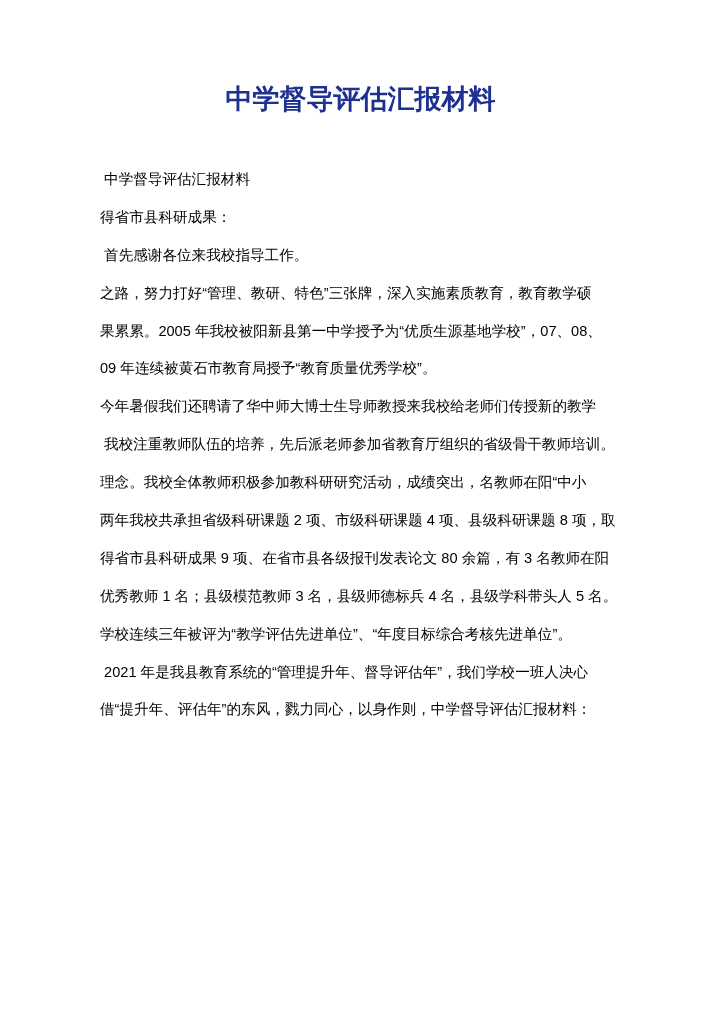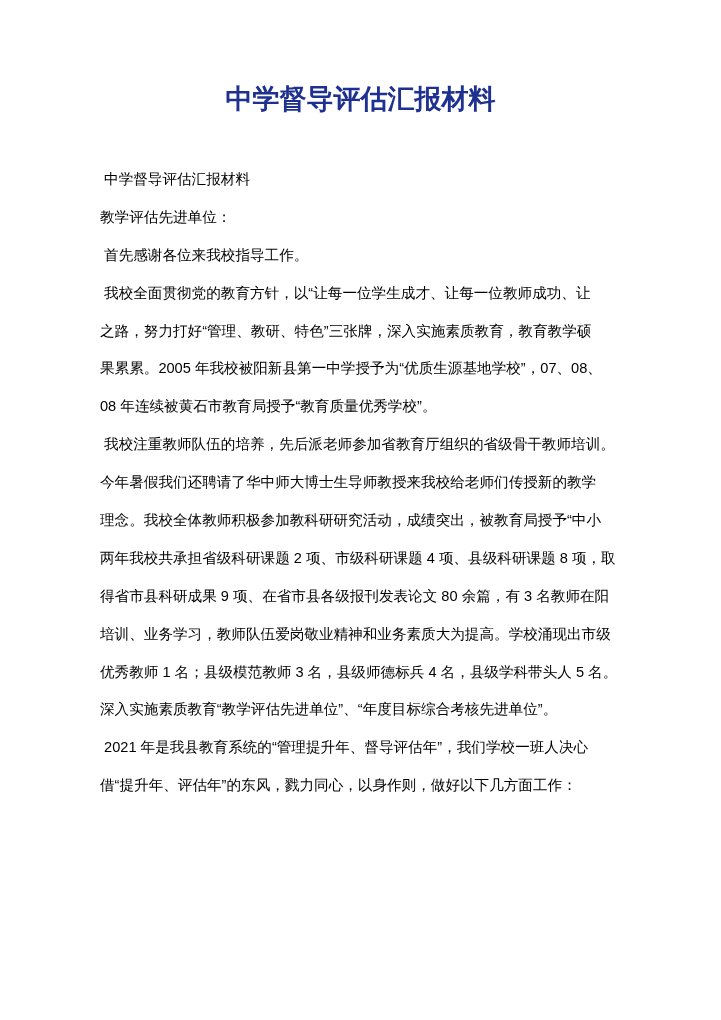--- a/index.html
+++ b/index.html
@@ -40,30 +40,28 @@
     height: 37.9px;
   }
 </style>
 </head>
 <body>
 
 <div class="page" style="background: rgb(255, 255, 255);">
   <h1 class="doc-title" style="color: rgb(31, 49, 144);">中学督导评估汇报材料</h1>
   <div class="doc-body">
       <div class="line"> 中学督导评估汇报材料</div>
-      <div class="line">教学评估先进单位：</div>
+      <div class="line">得省市县科研成果：</div>
       <div class="line"> 首先感谢各位来我校指导工作。</div>
-      <div class="line"> 我校全面贯彻党的教育方针，以“让每一位学生成才、让每一位教师成功、让</div>
       <div class="line">之路，努力打好“管理、教研、特色”三张牌，深入实施素质教育，教育教学硕</div>
       <div class="line">果累累。2005 年我校被阳新县第一中学授予为“优质生源基地学校”，07、08、</div>
-      <div class="line">08 年连续被黄石市教育局授予“教育质量优秀学校”。</div>
+      <div class="line">09 年连续被黄石市教育局授予“教育质量优秀学校”。</div>
+      <div class="line">今年暑假我们还聘请了华中师大博士生导师教授来我校给老师们传授新的教学</div>
       <div class="line"> 我校注重教师队伍的培养，先后派老师参加省教育厅组织的省级骨干教师培训。</div>
-      <div class="line">今年暑假我们还聘请了华中师大博士生导师教授来我校给老师们传授新的教学</div>
-      <div class="line">理念。我校全体教师积极参加教科研研究活动，成绩突出，被教育局授予“中小</div>
+      <div class="line">理念。我校全体教师积极参加教科研研究活动，成绩突出，名教师在阳“中小</div>
       <div class="line">两年我校共承担省级科研课题 2 项、市级科研课题 4 项、县级科研课题 8 项，取</div>
       <div class="line">得省市县科研成果 9 项、在省市县各级报刊发表论文 80 余篇，有 3 名教师在阳</div>
-      <div class="line">培训、业务学习，教师队伍爱岗敬业精神和业务素质大为提高。学校涌现出市级</div>
       <div class="line">优秀教师 1 名；县级模范教师 3 名，县级师德标兵 4 名，县级学科带头人 5 名。</div>
-      <div class="line">深入实施素质教育“教学评估先进单位”、“年度目标综合考核先进单位”。</div>
+      <div class="line">学校连续三年被评为“教学评估先进单位”、“年度目标综合考核先进单位”。</div>
       <div class="line"> 2021 年是我县教育系统的“管理提升年、督导评估年”，我们学校一班人决心</div>
-      <div class="line">借“提升年、评估年”的东风，戮力同心，以身作则，做好以下几方面工作：</div>
+      <div class="line">借“提升年、评估年”的东风，戮力同心，以身作则，中学督导评估汇报材料：</div>
     </div>
 </div>
 
 </body></html>

